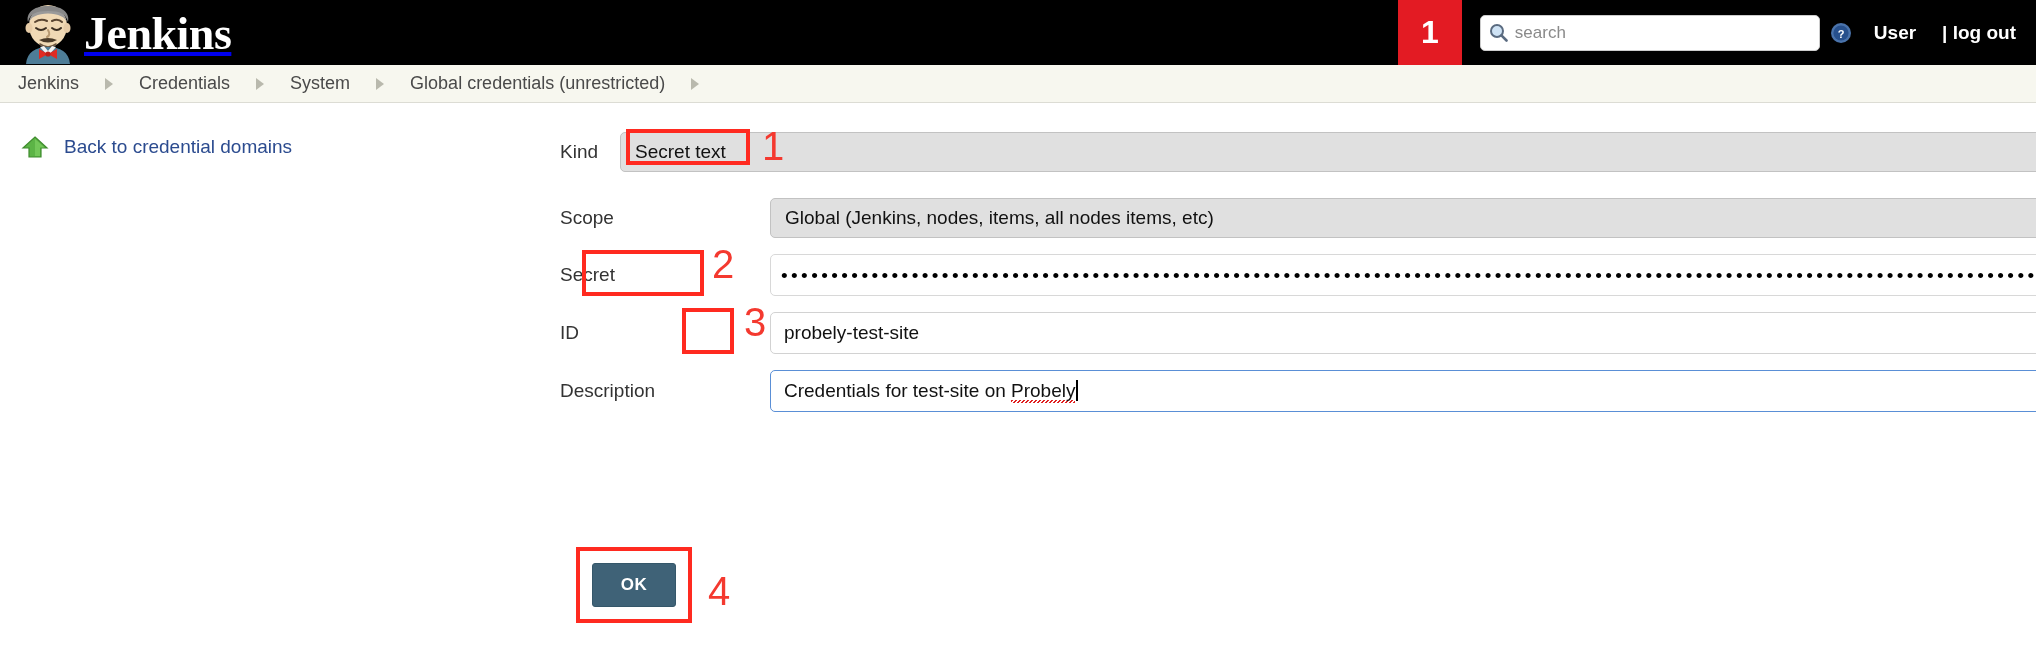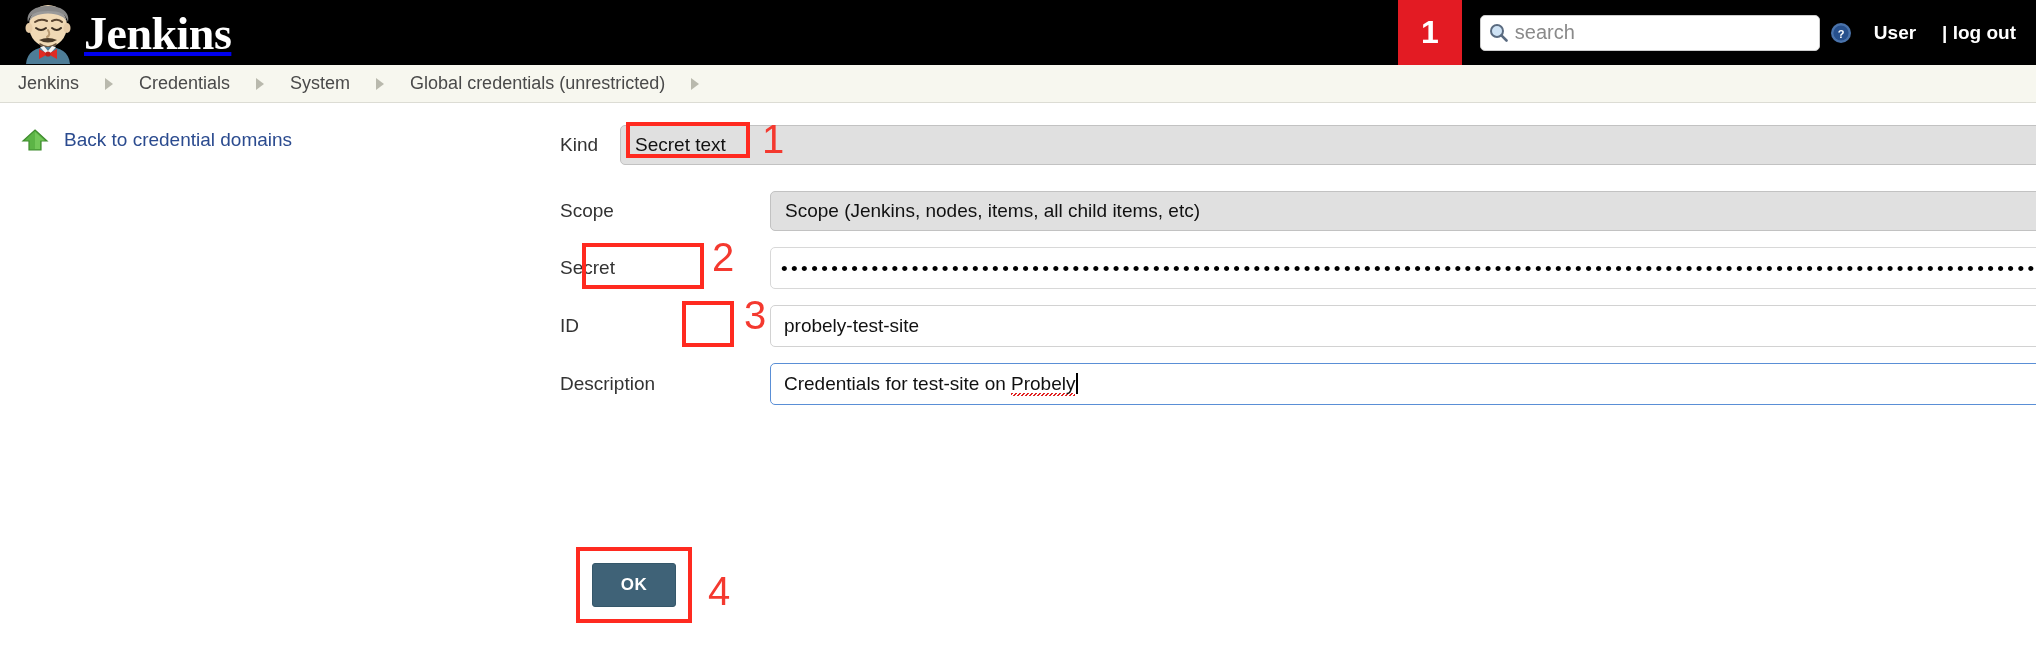--- a/index.html
+++ b/index.html
@@ -71,21 +71,21 @@
     margin-left: 18px;
   }
   .search-box {
     width: 340px;
     height: 36px;
     border: 1px solid #cccccc;
     border-radius: 5px;
     background: #ffffff;
     box-sizing: border-box;
     padding-left: 34px;
-    font-size: 20px;
+    font-size: 17px;
     font-family: "Liberation Sans", sans-serif;
     color: #777777;
     outline: none;
   }
   .search-box::placeholder { color: #8a8a8a; opacity: 1; }
   .search-icon {
     position: absolute;
     left: 9px;
     top: 8px;
     width: 19px;
@@ -131,21 +131,21 @@
     border-top: 6px solid transparent;
     border-bottom: 6px solid transparent;
     border-left: 8px solid #b9b9ad;
     margin: 0 26px;
     flex: none;
   }
 
   
   .page {
     display: flex;
-    padding-top: 22px;
+    padding-top: 29px;
   }
   .sidebar {
     width: 560px;
     flex: none;
     padding-left: 20px;
     box-sizing: border-box;
   }
   .side-item {
     display: flex;
     align-items: center;
@@ -409,21 +409,21 @@
 
         <div class="anno-box" style="left:6px; top:-3px; width:124px; height:36px;"></div>
         <div class="anno-num" style="left:142px; top:-6px;">1</div>
       </div>
     </div>
 
     <div class="form-row">
       <div class="form-label">Scope</div>
       <div class="field-cell">
         <div class="jk-select">
-          <span>Scope (Jenkins, nodes, items, all child items, etc)</span>
+          <span>Global (Jenkins, nodes, items, all nodes items, etc)</span>
         </div>
 
       </div>
 
     </div>
 
     <div class="form-row">
       <div class="form-label">
         <span>Secret</span>
         

